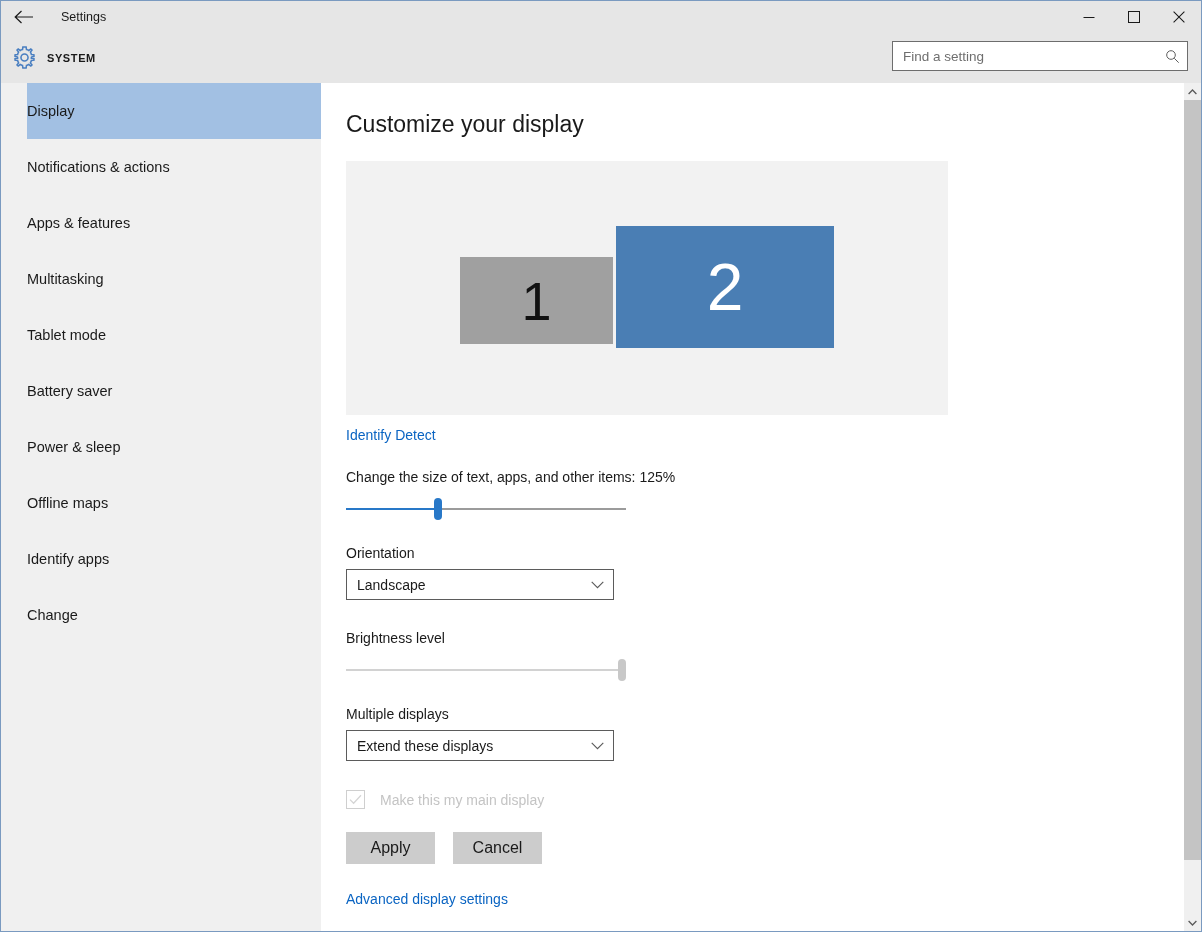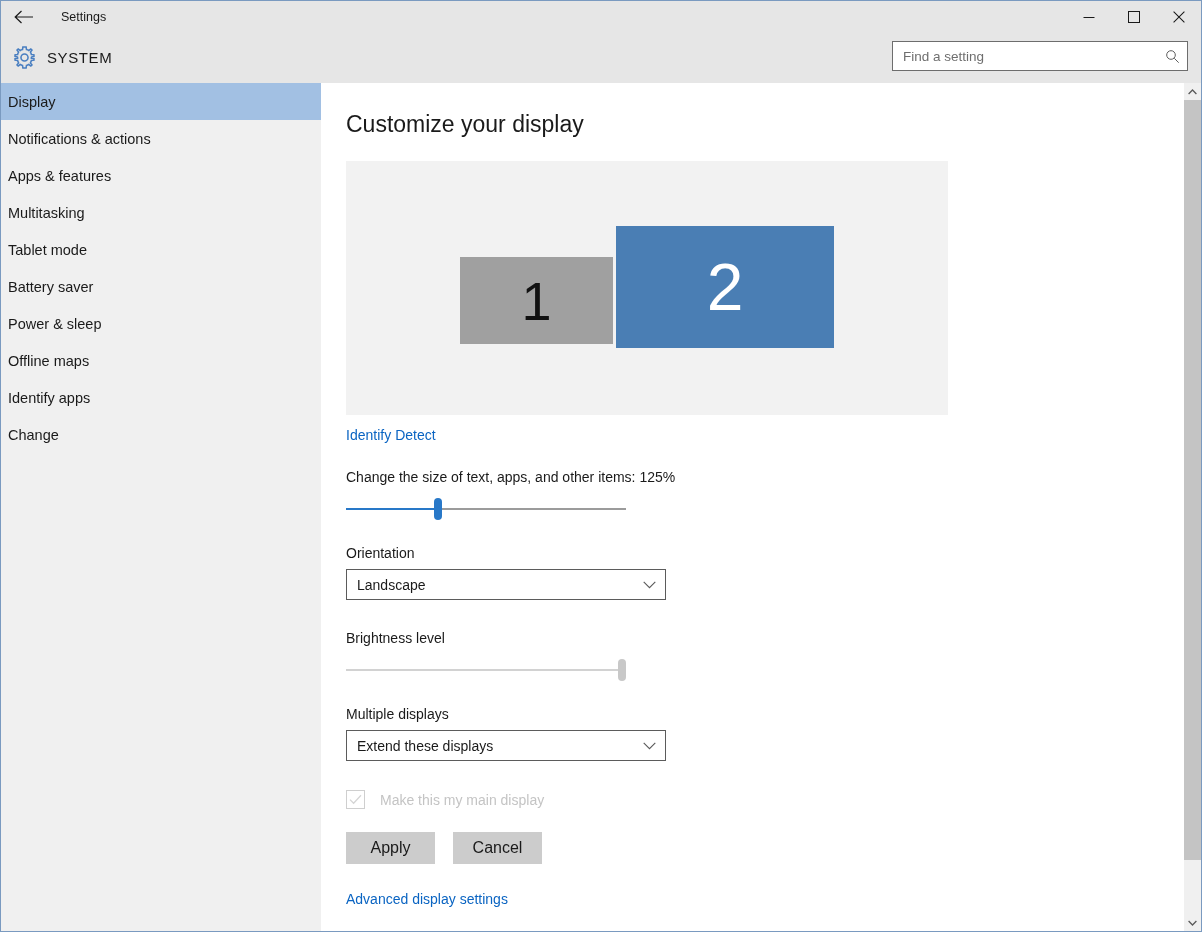--- a/index.html
+++ b/index.html
@@ -58,24 +58,24 @@
     display: flex;
     align-items: center;
     flex: 0 0 auto;
     position: relative;
   }
   #gear-wrap {
     width: 46px;
     display: flex; align-items: center; justify-content: center;
   }
   #section-title {
-    font-size: 15px;
+    font-size: 11px;
     letter-spacing: 0.6px;
     color: #1a1a1a;
-    font-weight: 400;
+    font-weight: 700;
   }
   #search-wrap {
     position: absolute;
     right: 13px; top: 9px;
     width: 296px; height: 30px;
     background: #ffffff;
     border: 1px solid #6d6d6d;
     display: flex;
     align-items: center;
   }
@@ -101,26 +101,27 @@
   }
 
   
   #sidebar {
     width: 320px;
     background: #f0f0f0;
     flex: 0 0 320px;
     padding-top: 0;
   }
   .nav-item {
-    height: 37px;
-    display: flex;
-    align-items: center;
-    padding-left: 7px;
+    height: 56px;
+    display: flex;
+    align-items: center;
+    padding-left: 0;
     font-size: 14.5px;
     color: #1a1a1a;
+    margin-left: 26px;
   }
   .nav-item.selected { background: #a2c0e3; }
 
   
   #main {
     flex: 1 1 auto;
     background: #ffffff;
     position: relative;
     overflow: hidden;
   }
@@ -197,21 +198,21 @@
     border-radius: 4px;
     top: 0;
   }
   .thumb.active { background: #2878c8; }
   .thumb.disabled { background: #c8c8c8; }
   .track.disabled { background: #d2d2d2; }
 
   
   .dropdown {
     margin-top: 8px;
-    width: 320px; height: 31px;
+    width: 268px; height: 31px;
     border: 1px solid #5b5b5b;
     background: #ffffff;
     display: flex;
     align-items: center;
     padding: 0 9px 0 10px;
     font-size: 14px;
     color: #1a1a1a;
     cursor: pointer;
   }
   .dropdown .dd-val { flex: 1 1 auto; }

